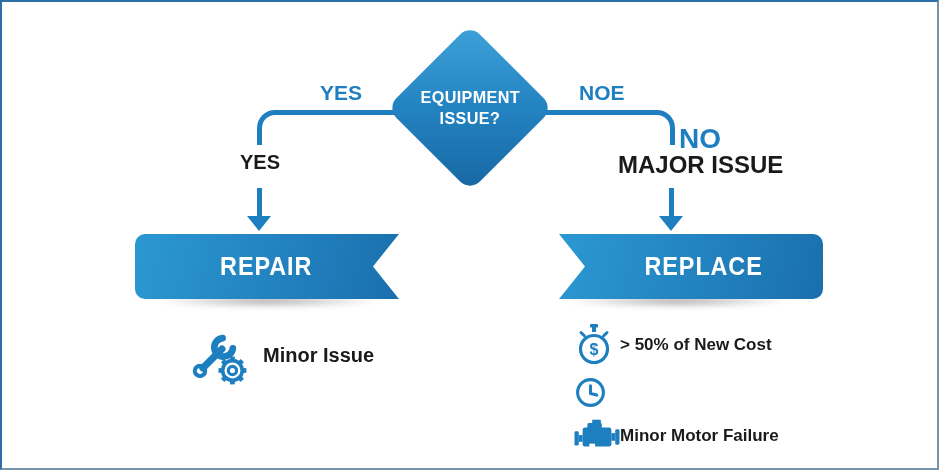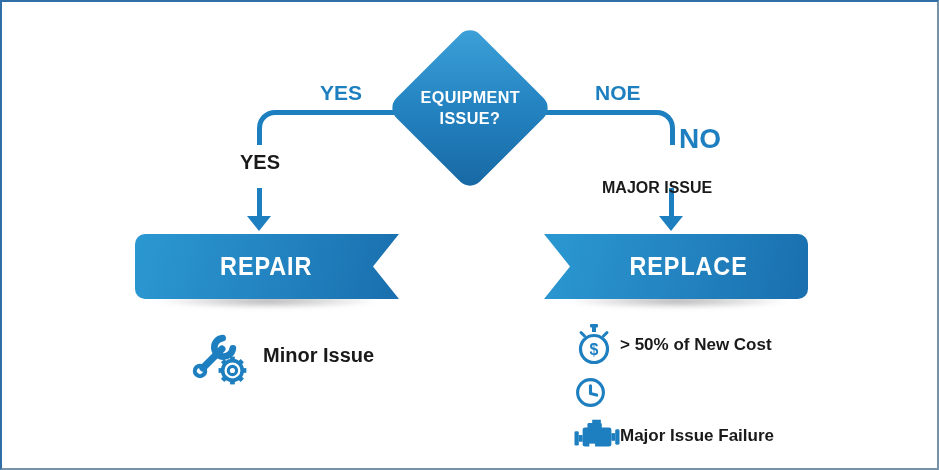--- a/index.html
+++ b/index.html
@@ -35,24 +35,24 @@
   .conn-right {
     left:530px; top:108px; width:143px; height:35px;
     border-top:5px solid #1e7fc0; border-right:5px solid #1e7fc0;
     border-top-right-radius:18px;
   }
 
   .lbl { position:absolute; font-weight:bold; white-space:nowrap; z-index:2; }
   .lbl-blue { color:#1e7fc0; }
   .lbl-black { color:#1a1a1a; }
   .yes-top   { left:318px; top:79px;  font-size:21px; }
-  .noe-top   { left:593px; top:79px;  font-size:21px; }
+  .noe-top   { left:577px; top:79px;  font-size:21px; }
   .no-corner { left:677px; top:121px; font-size:28px; }
   .yes-mid   { left:238px; top:149px; font-size:20px; }
-  .major-mid { left:600px; top:149px; font-size:16px;margin-top:28px; }
+  .major-mid { left:616px; top:149px; font-size:24px; }
 
   
   .arrow-stem { position:absolute; width:5px; height:29px; background:#1e7fc0; }
   .arrow-head { position:absolute; width:0; height:0;
     border-left:12px solid transparent; border-right:12px solid transparent;
     border-top:15px solid #1e7fc0; }
   .arrow-left-stem  { left:255px; top:186px; }
   .arrow-left-head  { left:245px; top:214px; }
   .arrow-right-stem { left:667px; top:186px; }
   .arrow-right-head { left:657px; top:214px; }
@@ -71,21 +71,21 @@
     color:#fff; font-weight:bold; font-size:26px; letter-spacing:1px;
     background:linear-gradient(105deg,#2b98d2 0%, #2384c1 50%, #1a6fae 100%);
     padding-left:24px;
   }
   .banner span { transform:scaleX(.9); }
   .banner-repair {
     left:133px; border-radius:10px 0 0 10px; padding-right:26px;
     clip-path:polygon(0 0, 100% 0, calc(100% - 26px) 50%, 100% 100%, 0 100%);
   }
   .banner-replace {
-    left:542px; border-radius:0 10px 10px 0; padding-left:26px;
+    left:557px; border-radius:0 10px 10px 0; padding-left:26px;
     clip-path:polygon(0 0, 100% 0, 100% 100%, 0 100%, 26px 50%);
   }
 
   
   .item-row { display:flex; align-items:center; }
   .item-label { font-weight:bold; color:#1a1a1a; white-space:nowrap; }
   .repair-item { position:absolute; left:183px; top:320px; }
   .repair-item .item-label { font-size:20px; margin-left:12px; }
   .replace-items { position:absolute; left:572px; top:320px; display:flex; flex-direction:column; }
   .replace-items .item-row { margin-bottom:7px; }
@@ -186,17 +186,17 @@
             <rect x="14" y="5.5" width="15" height="6" rx="1.5"></rect>
             <rect x="9" y="10" width="30" height="20" rx="2.5"></rect>
             <rect x="39" y="16" width="4" height="8"></rect>
             <rect x="43" y="12" width="4.5" height="16" rx="1.5"></rect>
             <rect x="5" y="18" width="4" height="7"></rect>
             <rect x="0.5" y="14" width="4.5" height="15" rx="1.5"></rect>
           </g>
           <rect x="16" y="27" width="6" height="4" fill="#ffffff"></rect>
         </svg>
       </span>
-      <span class="item-label">Major Issue Failure</span>
+      <span class="item-label">Minor Motor Failure</span>
     </div>
 
   </div>
 </div>
 
 </body></html>

